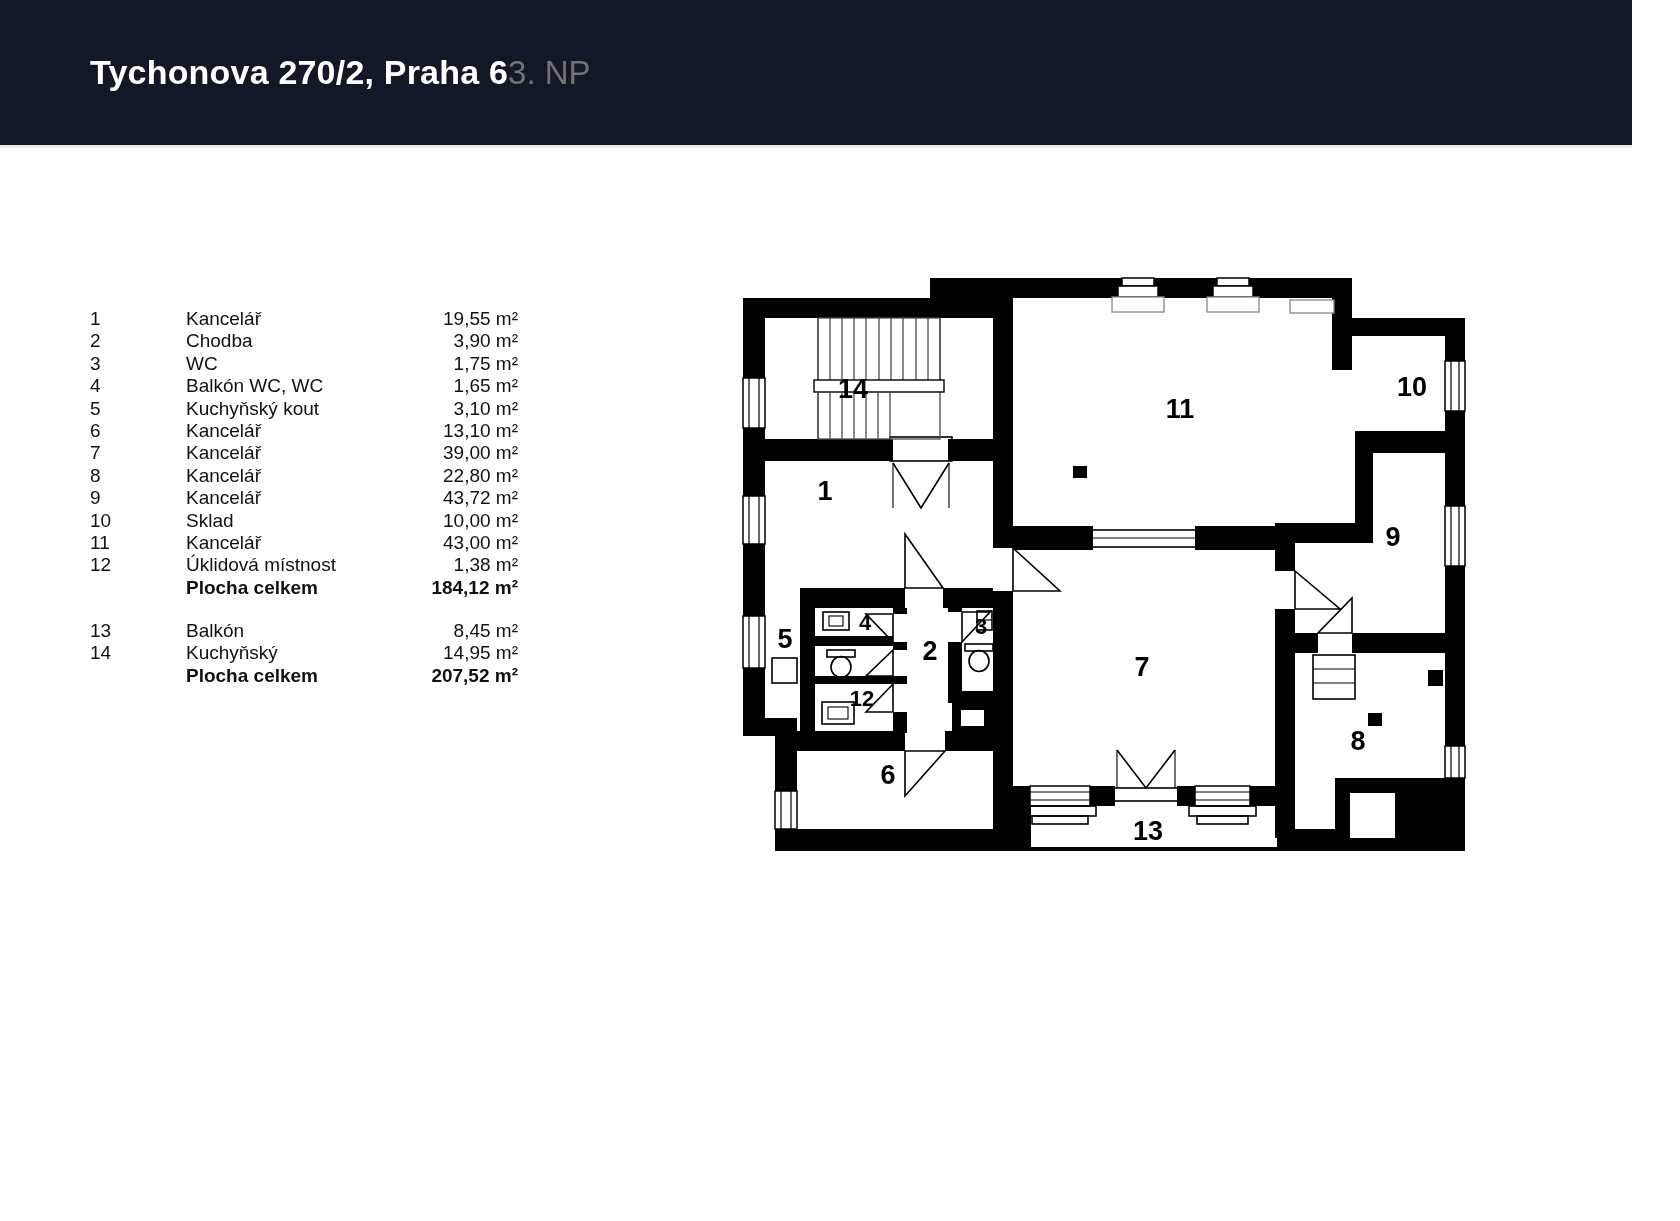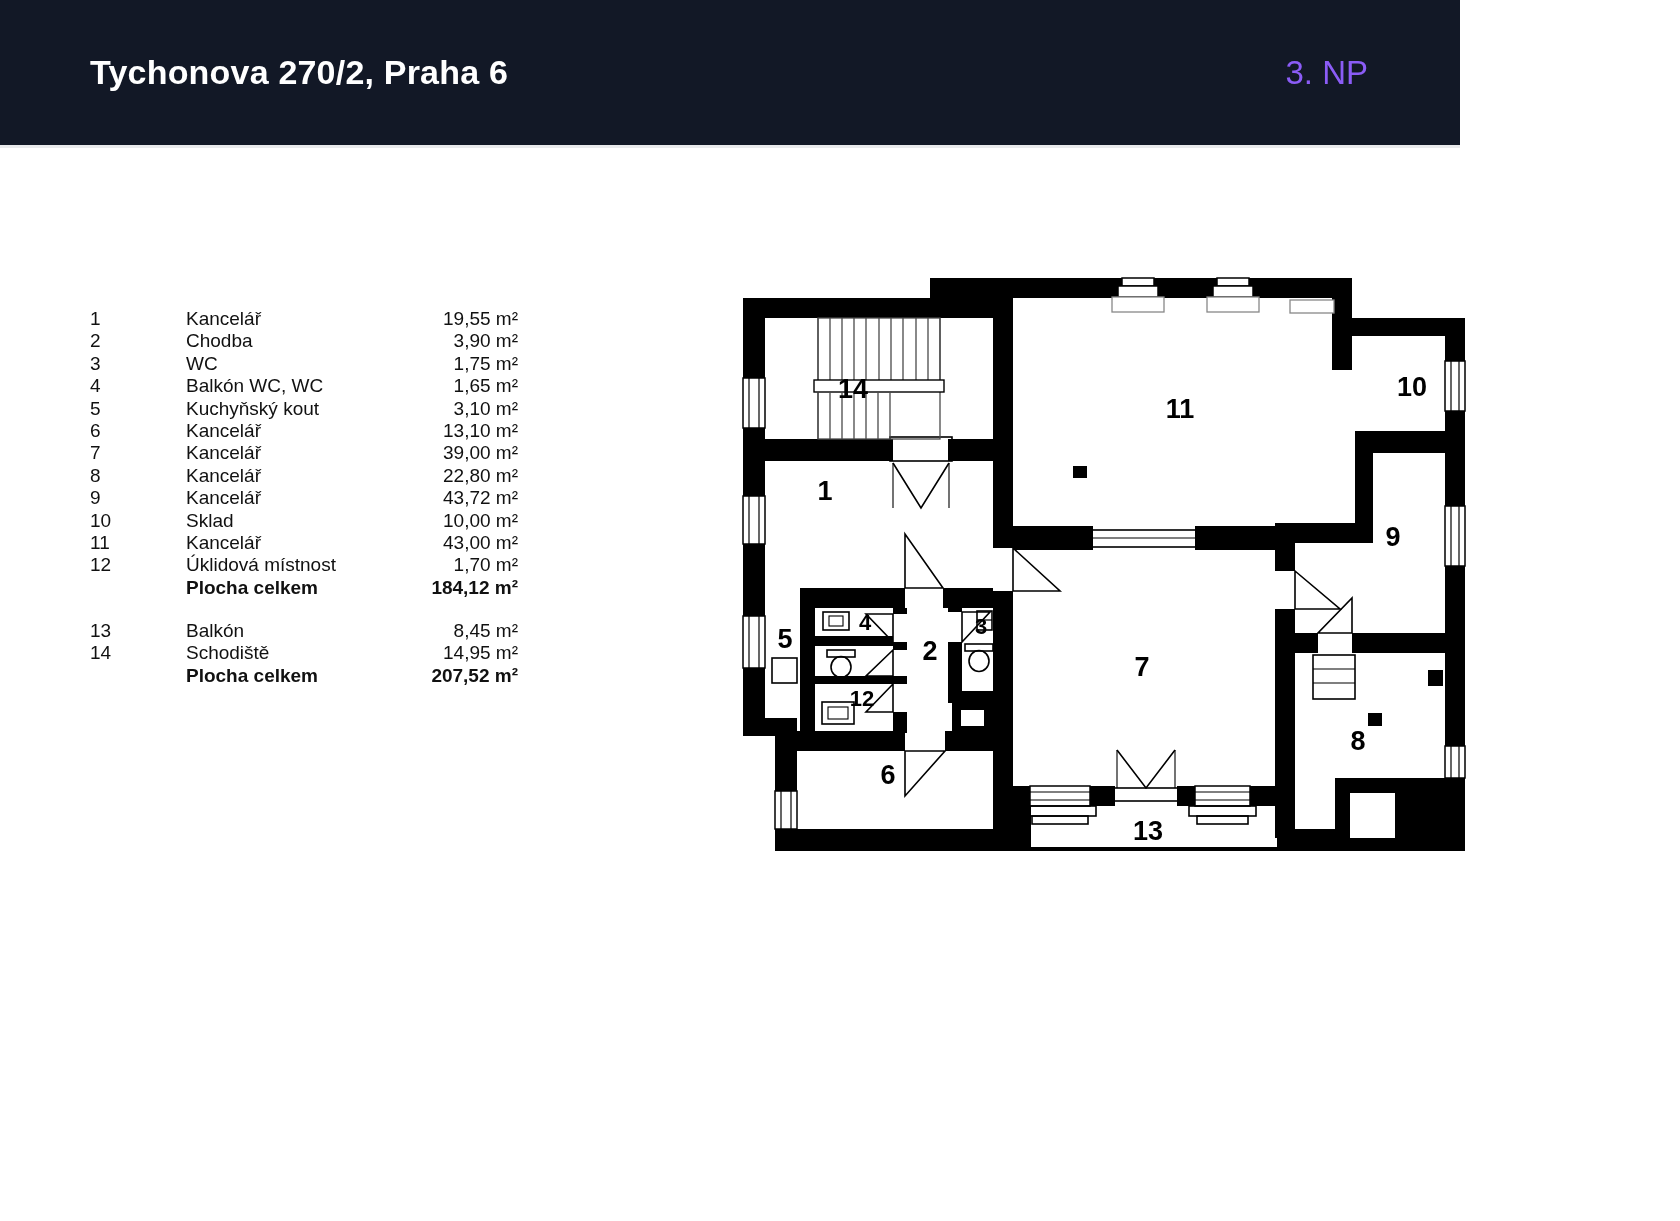--- a/index.html
+++ b/index.html
@@ -2,27 +2,27 @@
 <html><head>
 <meta charset="utf-8">
 <style>
   html,body{margin:0;padding:0;}
   body{
     width:1680px;height:1221px;position:relative;background:#ffffff;
     font-family:"Liberation Sans", sans-serif;overflow:hidden;
   }
   
   .header{
-    position:absolute;left:0;top:0;width:1460px;height:148px;
+    position:absolute;left:0;top:0;width:1632px;height:148px;
     background:#121826;border-bottom:3px solid #e9eaec;
-    display:flex;align-items:center;justify-content:space-between;
+    display:flex;align-items:center;
     box-sizing:border-box;padding:0 92px 0 90px;
   }
   .title{color:#ffffff;font-size:34px;font-weight:700;letter-spacing:.2px;}
-  .floor{color:#8b5cf6;font-size:33px;font-weight:400;}
+  .floor{color:#737373;font-size:33px;font-weight:400;}
   
   .legend{position:absolute;left:90px;top:308px;width:428px;font-size:19px;color:#111;}
   .lrow{display:flex;height:22.4px;line-height:22.4px;}
   .lnum{width:62px;flex:none;}
   .lname{flex:1;margin-left:34px;}
   .larea{flex:none;text-align:right;min-width:120px;}
   .lrow.bold{font-weight:700;align-items:center;}
   .lgap{height:21px;}
   
   .plan{position:absolute;left:690px;top:276px;width:790px;height:584px;}
@@ -95,36 +95,36 @@
     <span class="larea">10,00 m²</span>
   </div>
   <div class="lrow">
     <span class="lnum">11</span>
     <span class="lname">Kancelář</span>
     <span class="larea">43,00 m²</span>
   </div>
   <div class="lrow">
     <span class="lnum">12</span>
     <span class="lname">Úklidová místnost</span>
-    <span class="larea">1,70 m²</span>
+    <span class="larea">1,38 m²</span>
   </div>
   <div class="lrow bold">
     <span class="lnum"></span>
     <span class="lname">Plocha celkem</span>
     <span class="larea">184,12 m²</span>
   </div>
   <div class="lgap"></div>
   <div class="lrow">
     <span class="lnum">13</span>
     <span class="lname">Balkón</span>
     <span class="larea">8,45 m²</span>
   </div>
   <div class="lrow">
     <span class="lnum">14</span>
-    <span class="lname">Schodiště</span>
+    <span class="lname">Kuchyňský</span>
     <span class="larea">14,95 m²</span>
   </div>
   <div class="lrow bold">
     <span class="lnum"></span>
     <span class="lname">Plocha celkem</span>
     <span class="larea">207,52 m²</span>
   </div>
 </div>
 
 <svg class="plan" viewBox="0 0 790 584" xmlns="http://www.w3.org/2000/svg">

